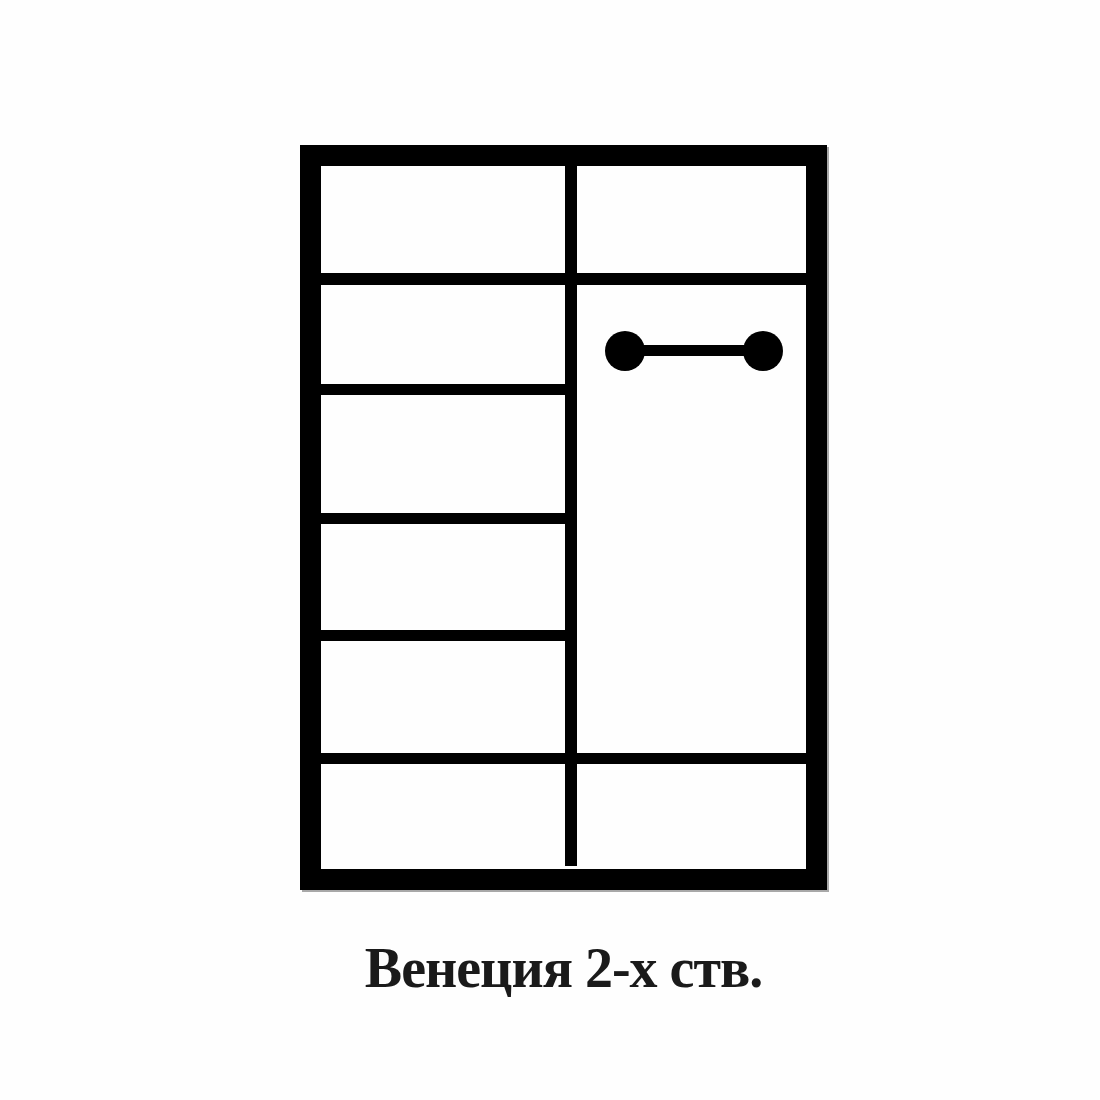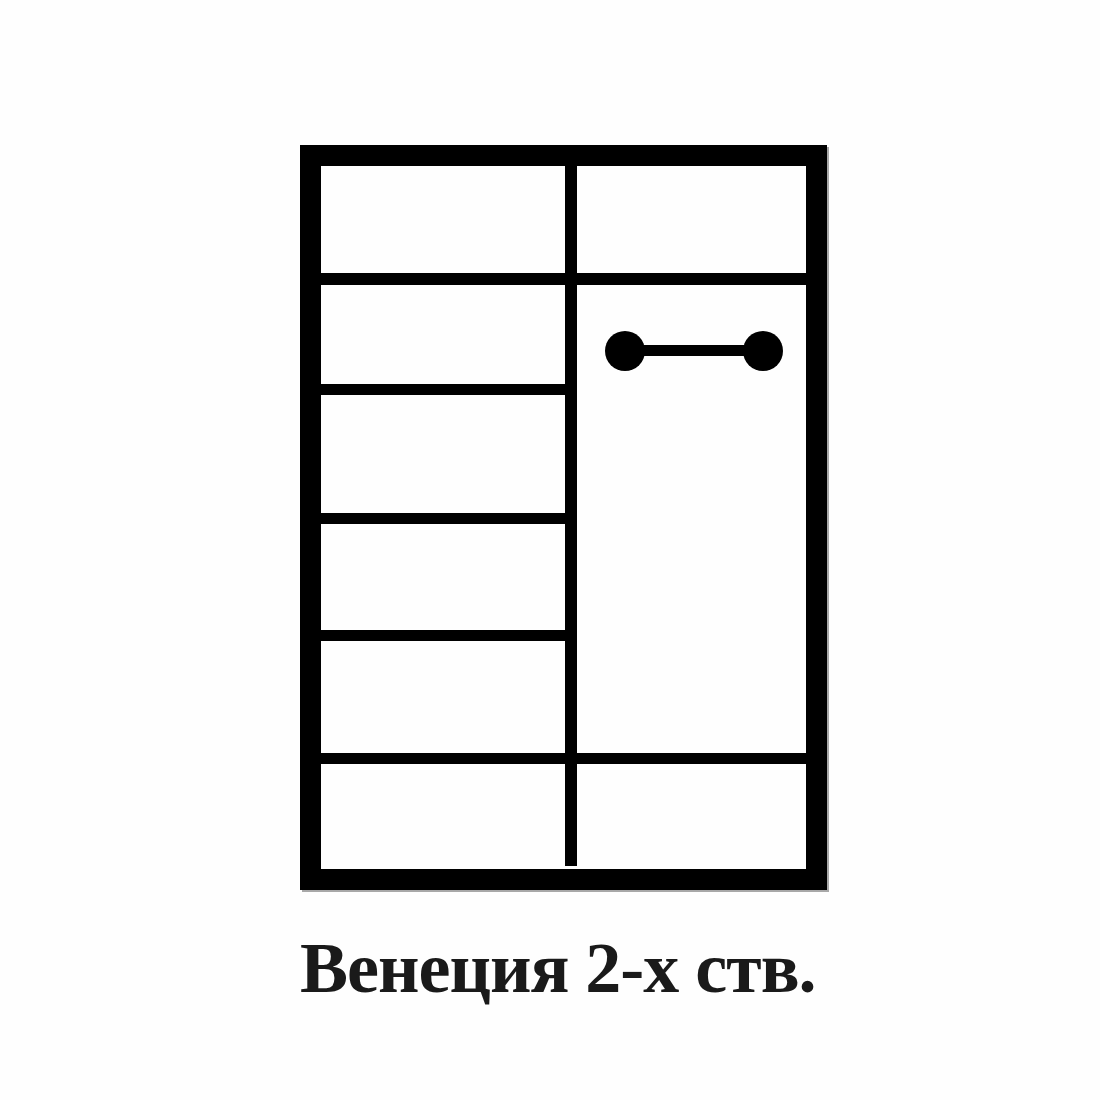--- a/index.html
+++ b/index.html
@@ -75,23 +75,24 @@
     background: var(--line);
   }
   .rod-end.left  { left: 284px; }
   .rod-end.right { left: 422px; }
   
   .caption {
     position: absolute;
     left: 300px;
     top: 932px;
     width: 527px;
+    text-align: center;
     white-space: nowrap;
     font-weight: bold;
-    font-size: 72px;
+    font-size: 56px;
     line-height: 72px;
     letter-spacing: -1px;
     color: var(--text);
   }
 </style>
 </head>
 <body>
 
 <div class="canvas">
 

